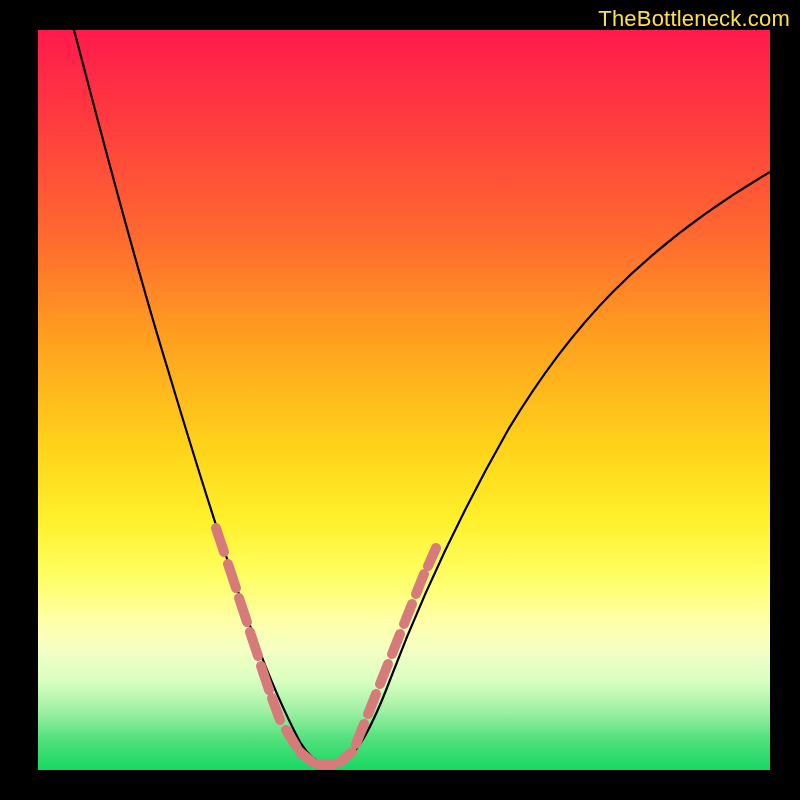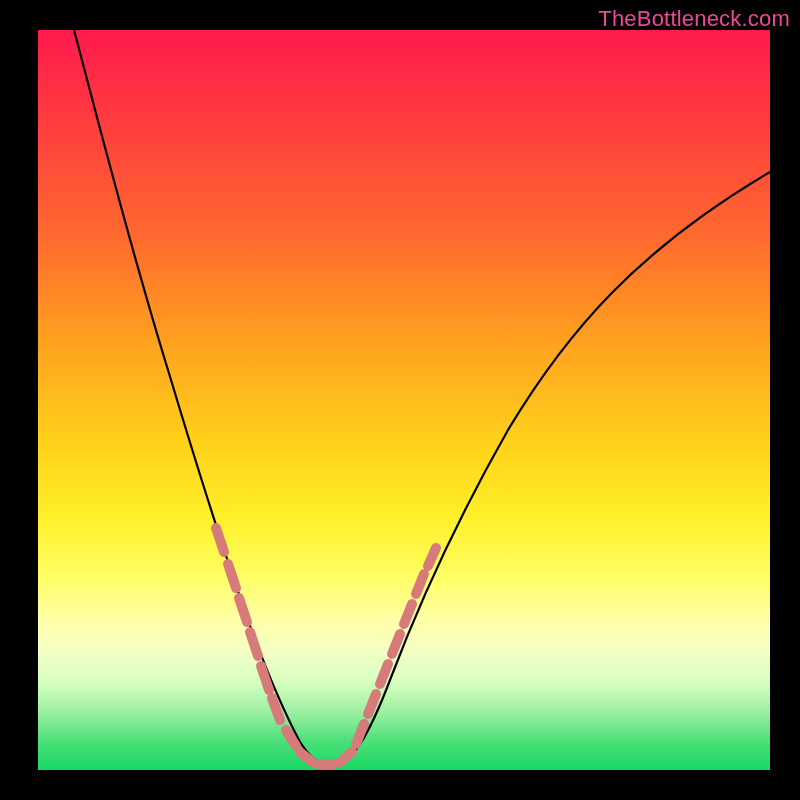--- a/index.html
+++ b/index.html
@@ -37,21 +37,21 @@
       #f3ffc4 84%,
       #d8ffc0 88%,
       #9ff0a4 92%,
       #4ee07a 96%,
       #17d862 100%);
   }
   .watermark {
     position: absolute;
     top: 6px;
     right: 10px;
-    color: #ec4899;
+    color: #fde047;
     font-size: 22px;
     font-weight: 500;
     letter-spacing: 0.2px;
   }
   svg.curve {
     position: absolute;
     left: 0;
     top: 0;
     width: 732px;
     height: 740px;

